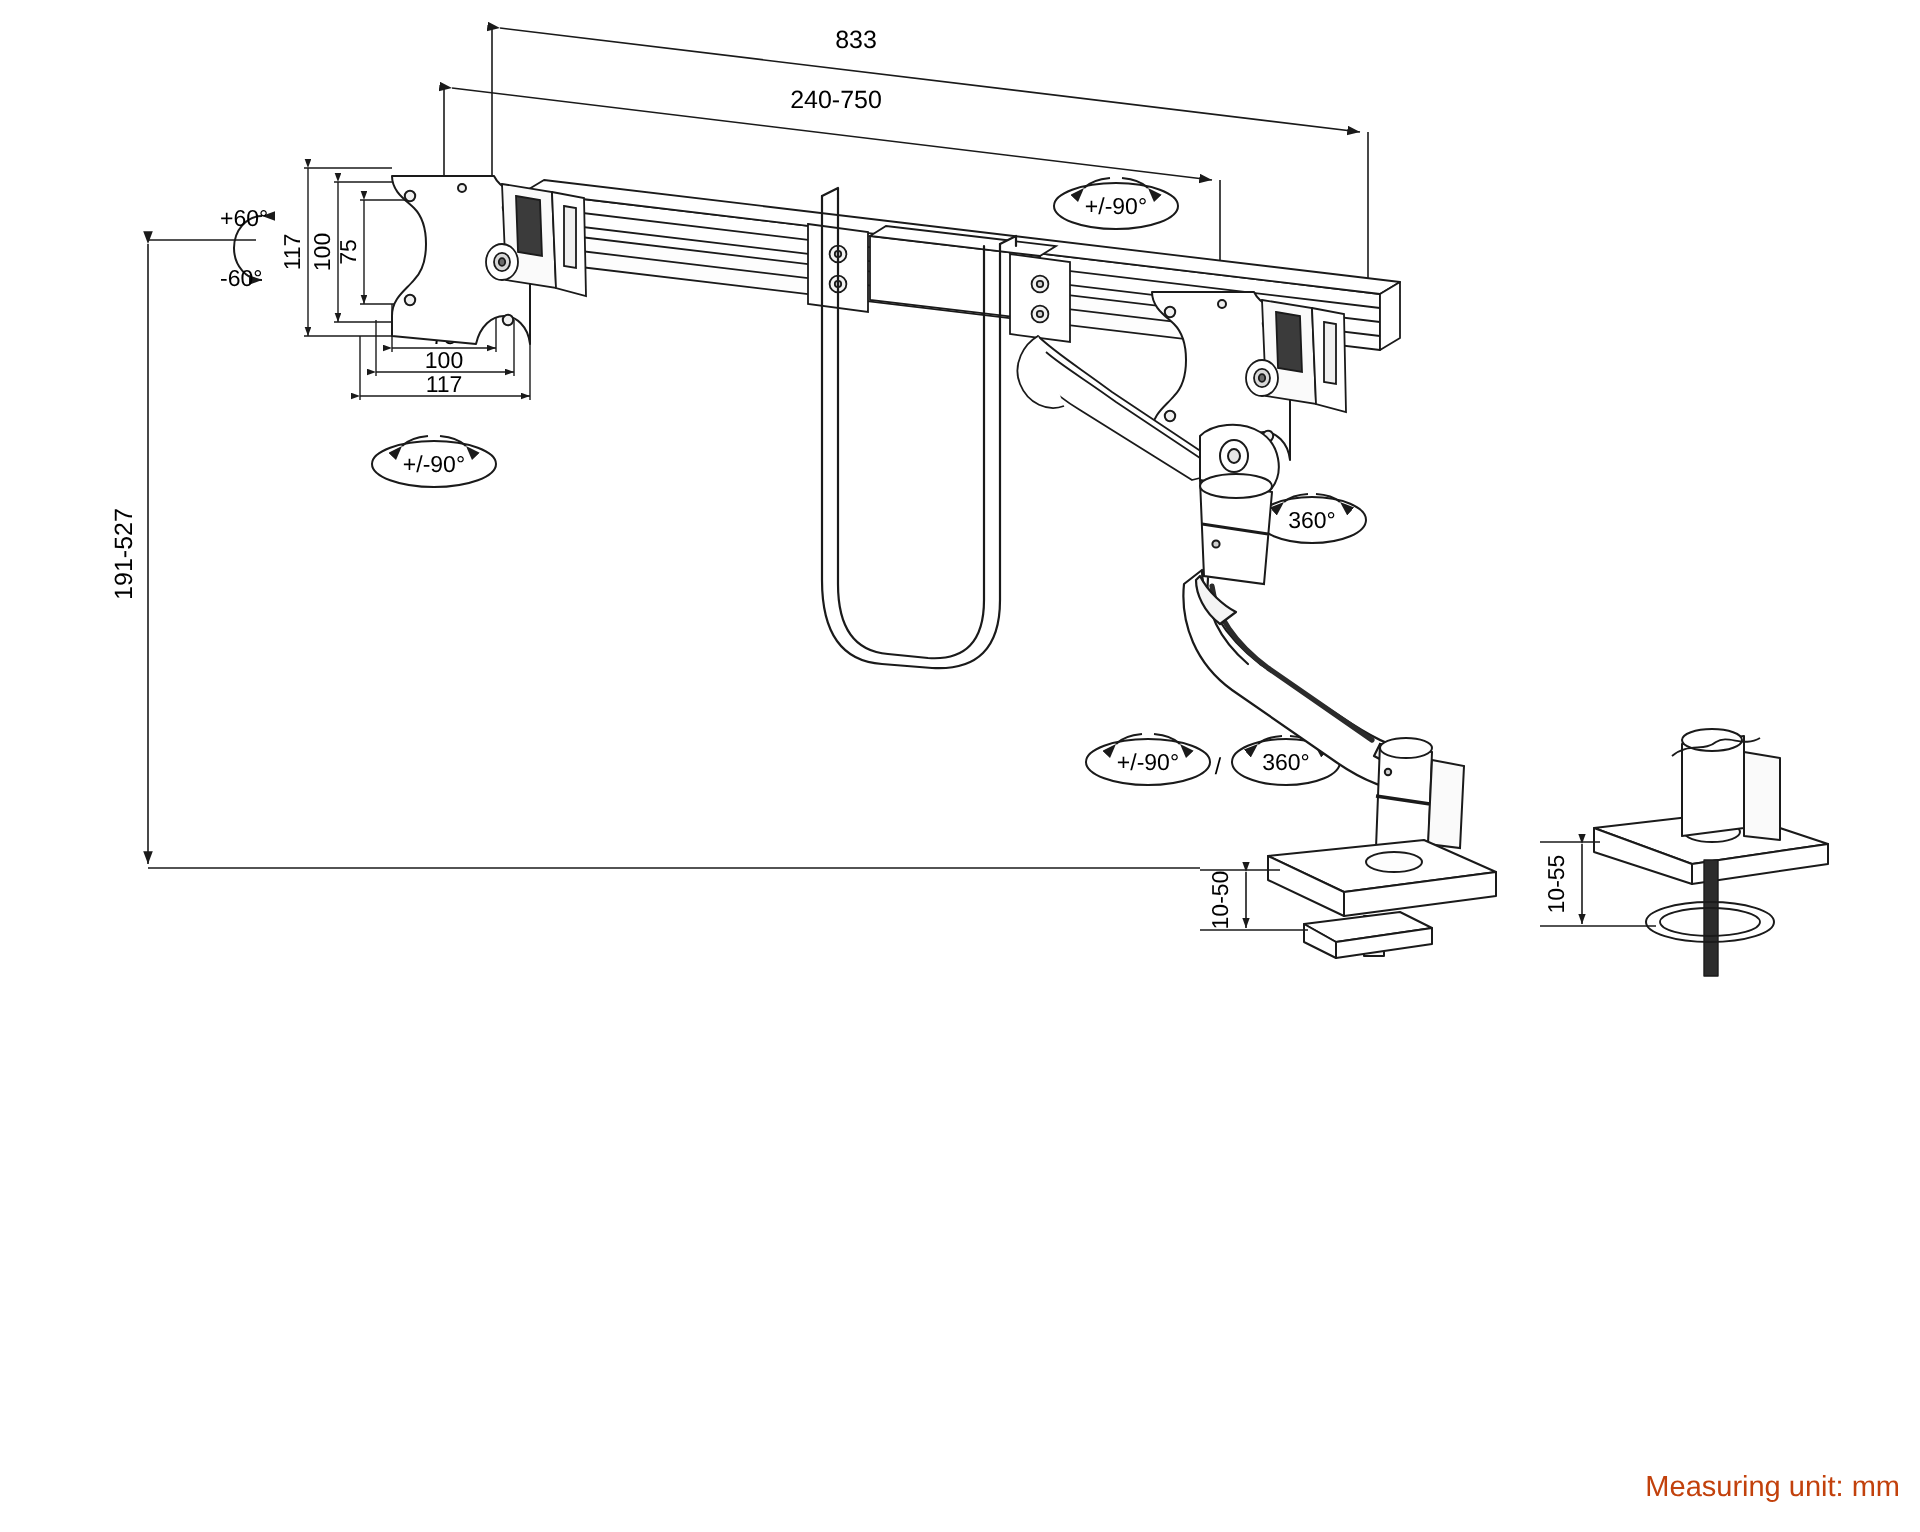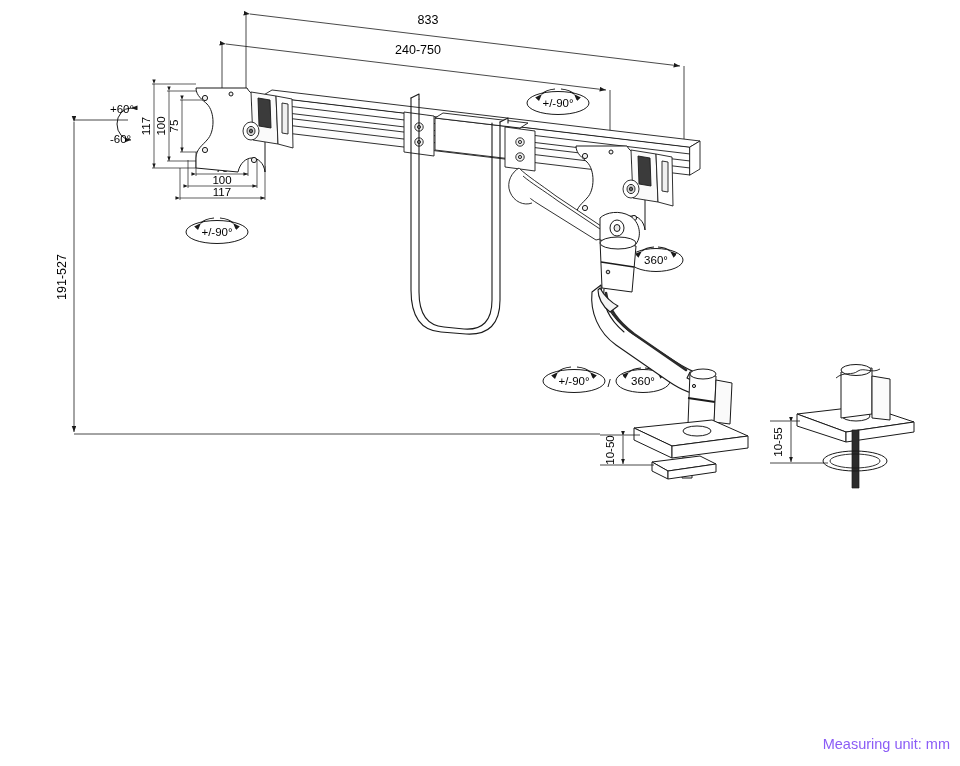--- a/index.html
+++ b/index.html
@@ -49,21 +49,21 @@
     letter-spacing: -0.3px;
     color: #8c8c8c;
     white-space: nowrap;
   }
   .unit-note {
     position: absolute;
     right: 10px;
     bottom: 14px;
     font-family: "Liberation Sans", sans-serif;
     font-size: 14.5px;
-    color: #8b5cf6;
+    color: #c2410c;
     white-space: nowrap;
   }
   
   .dimtext {
     font-family: "Liberation Sans", sans-serif;
     font-size: 12.5px;
     fill: #000000;
   }
   .dimtext-sm {
     font-family: "Liberation Sans", sans-serif;

